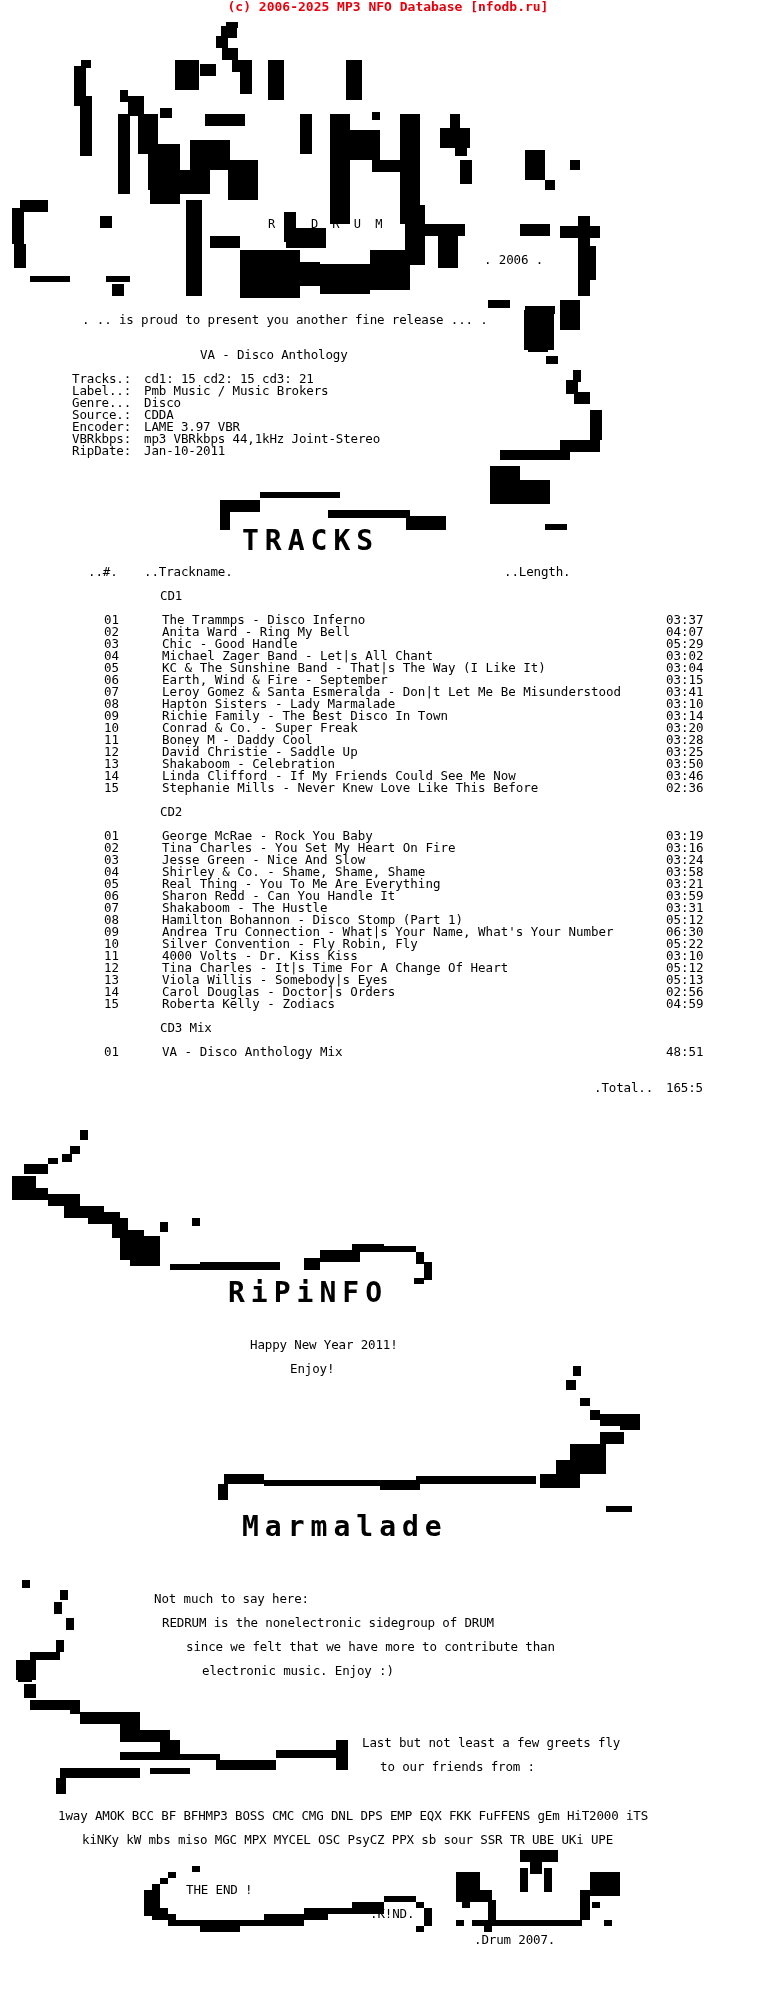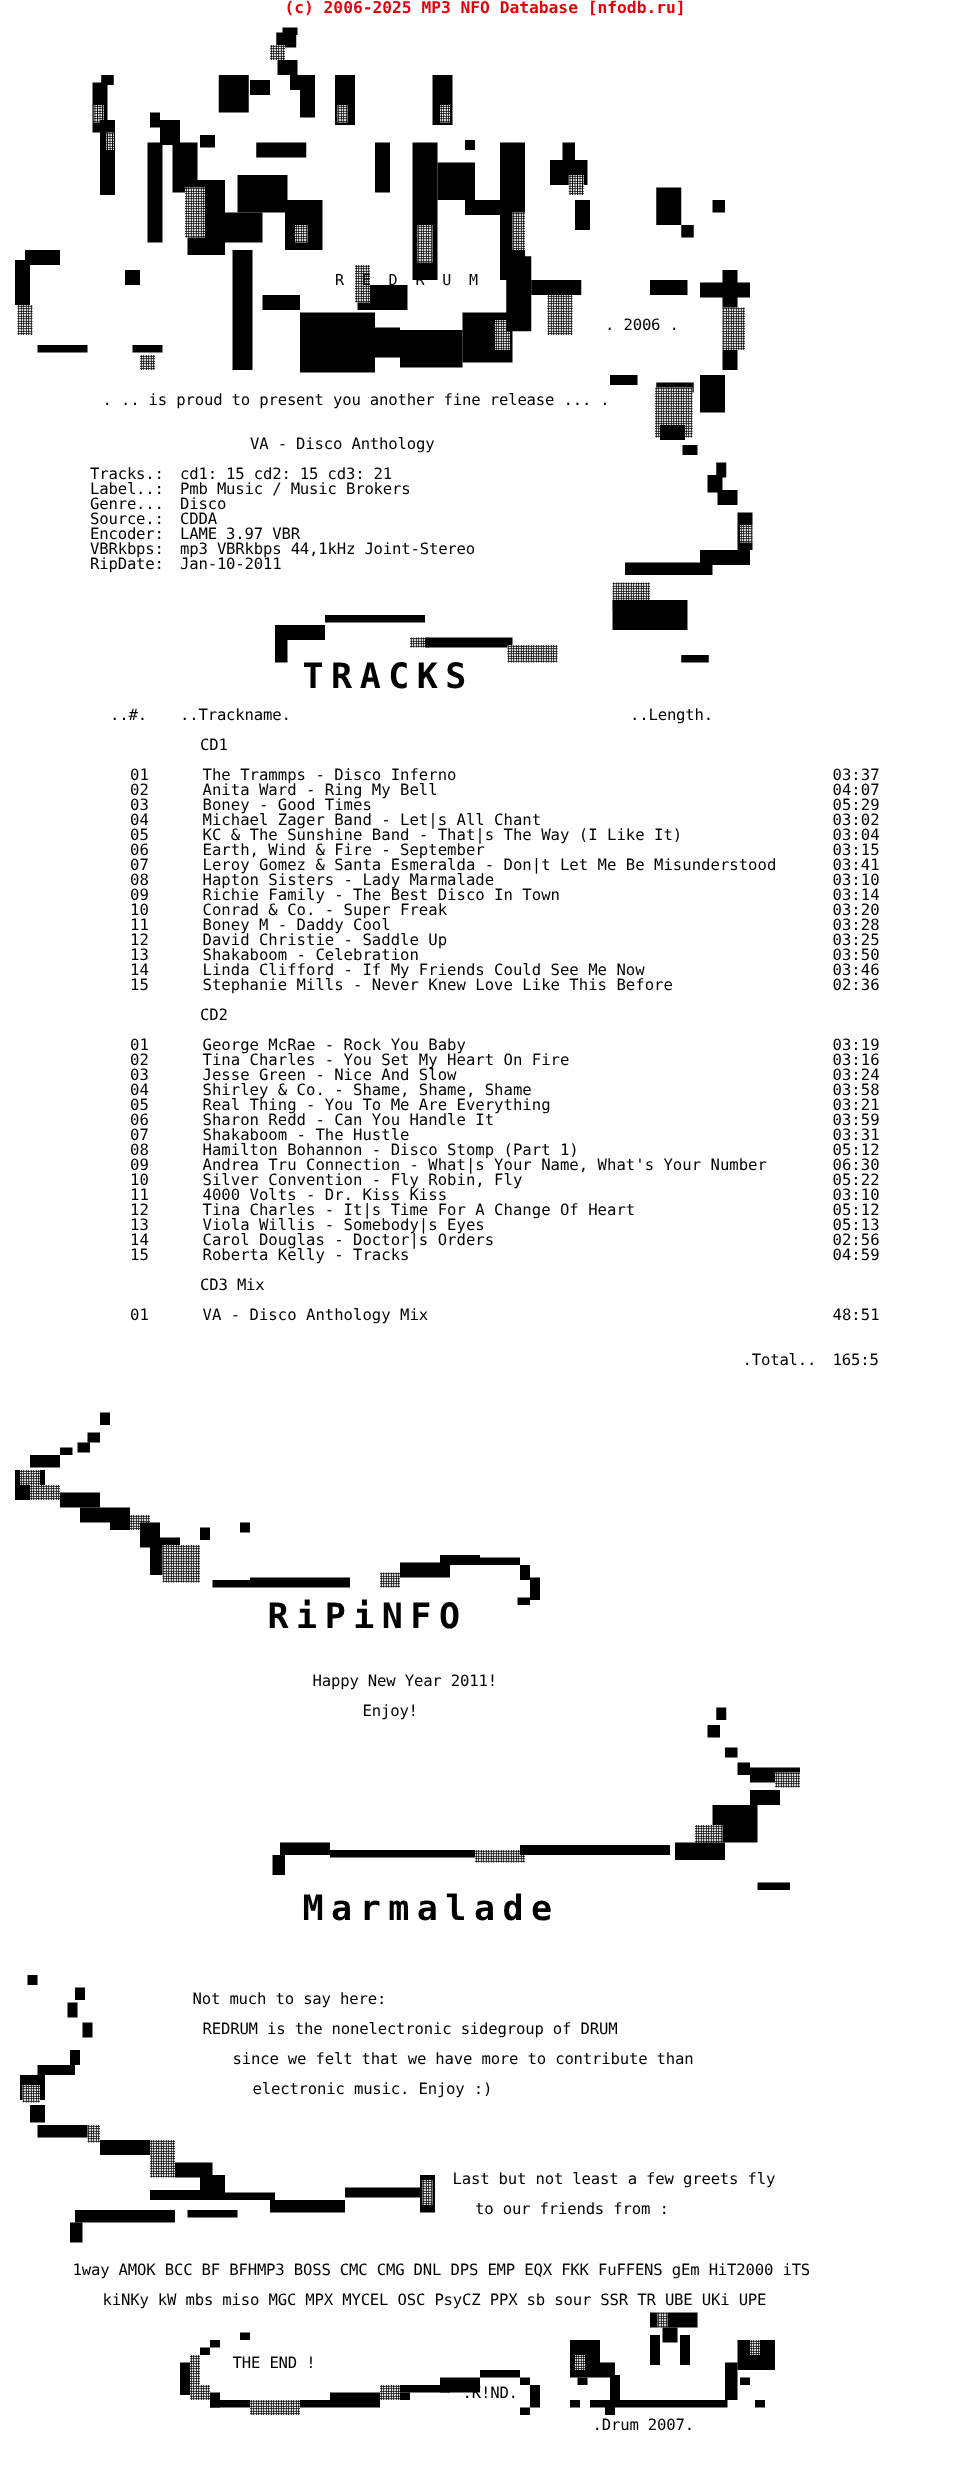--- a/index.html
+++ b/index.html
@@ -271,21 +271,21 @@
 <div class="big" style="left:242px;top:526px">TRACKS</div>
 
 <div class="line" style="left:88px;top:566px">..#.</div>
 <div class="line" style="left:144px;top:566px">..Trackname.</div>
 <div class="line" style="left:504px;top:566px">..Length.</div>
 
 <div class="line" style="left:160px;top:590px">CD1</div>
 <div>
   <div class="trow" style="top:614px"><span class="n">01</span><span class="t">The Trammps - Disco Inferno</span><span class="l">03:37</span></div>
   <div class="trow" style="top:626px"><span class="n">02</span><span class="t">Anita Ward - Ring My Bell</span><span class="l">04:07</span></div>
-  <div class="trow" style="top:638px"><span class="n">03</span><span class="t">Boney - Good Times</span><span class="l">05:29</span></div>
+  <div class="trow" style="top:638px"><span class="n">03</span><span class="t">Chic - Good Handle</span><span class="l">05:29</span></div>
   <div class="trow" style="top:650px"><span class="n">04</span><span class="t">Michael Zager Band - Let|s All Chant</span><span class="l">03:02</span></div>
   <div class="trow" style="top:662px"><span class="n">05</span><span class="t">KC &amp; The Sunshine Band - That|s The Way (I Like It)</span><span class="l">03:04</span></div>
   <div class="trow" style="top:674px"><span class="n">06</span><span class="t">Earth, Wind &amp; Fire - September</span><span class="l">03:15</span></div>
   <div class="trow" style="top:686px"><span class="n">07</span><span class="t">Leroy Gomez &amp; Santa Esmeralda - Don|t Let Me Be Misunderstood</span><span class="l">03:41</span></div>
   <div class="trow" style="top:698px"><span class="n">08</span><span class="t">Hapton Sisters - Lady Marmalade</span><span class="l">03:10</span></div>
   <div class="trow" style="top:710px"><span class="n">09</span><span class="t">Richie Family - The Best Disco In Town</span><span class="l">03:14</span></div>
   <div class="trow" style="top:722px"><span class="n">10</span><span class="t">Conrad &amp; Co. - Super Freak</span><span class="l">03:20</span></div>
   <div class="trow" style="top:734px"><span class="n">11</span><span class="t">Boney M - Daddy Cool</span><span class="l">03:28</span></div>
   <div class="trow" style="top:746px"><span class="n">12</span><span class="t">David Christie - Saddle Up</span><span class="l">03:25</span></div>
   <div class="trow" style="top:758px"><span class="n">13</span><span class="t">Shakaboom - Celebration</span><span class="l">03:50</span></div>
@@ -302,32 +302,32 @@
   <div class="trow" style="top:878px"><span class="n">05</span><span class="t">Real Thing - You To Me Are Everything</span><span class="l">03:21</span></div>
   <div class="trow" style="top:890px"><span class="n">06</span><span class="t">Sharon Redd - Can You Handle It</span><span class="l">03:59</span></div>
   <div class="trow" style="top:902px"><span class="n">07</span><span class="t">Shakaboom - The Hustle</span><span class="l">03:31</span></div>
   <div class="trow" style="top:914px"><span class="n">08</span><span class="t">Hamilton Bohannon - Disco Stomp (Part 1)</span><span class="l">05:12</span></div>
   <div class="trow" style="top:926px"><span class="n">09</span><span class="t">Andrea Tru Connection - What|s Your Name, What's Your Number</span><span class="l">06:30</span></div>
   <div class="trow" style="top:938px"><span class="n">10</span><span class="t">Silver Convention - Fly Robin, Fly</span><span class="l">05:22</span></div>
   <div class="trow" style="top:950px"><span class="n">11</span><span class="t">4000 Volts - Dr. Kiss Kiss</span><span class="l">03:10</span></div>
   <div class="trow" style="top:962px"><span class="n">12</span><span class="t">Tina Charles - It|s Time For A Change Of Heart</span><span class="l">05:12</span></div>
   <div class="trow" style="top:974px"><span class="n">13</span><span class="t">Viola Willis - Somebody|s Eyes</span><span class="l">05:13</span></div>
   <div class="trow" style="top:986px"><span class="n">14</span><span class="t">Carol Douglas - Doctor|s Orders</span><span class="l">02:56</span></div>
-  <div class="trow" style="top:998px"><span class="n">15</span><span class="t">Roberta Kelly - Tracks</span><span class="l">04:59</span></div>
+  <div class="trow" style="top:998px"><span class="n">15</span><span class="t">Roberta Kelly - Zodiacs</span><span class="l">04:59</span></div>
 </div>
 
 <div class="line" style="left:160px;top:1022px">CD3 Mix</div>
 <div>
   <div class="trow" style="top:1046px"><span class="n">01</span><span class="t">VA - Disco Anthology Mix</span><span class="l">48:51</span></div>
 </div>
 
 <div class="line" style="left:594px;top:1082px">.Total..</div>
 <div class="line" style="left:666px;top:1082px">165:5</div>
 
-<div class="big" style="left:214px;top:1278px">RiPiNFO</div>
+<div class="big" style="left:228px;top:1278px">RiPiNFO</div>
 
 <div class="line" style="left:250px;top:1339px">Happy New Year 2011!</div>
 <div class="line" style="left:290px;top:1363px">Enjoy!</div>
 
 <div class="big" style="left:242px;top:1512px">Marmalade</div>
 
 <div class="line" style="left:154px;top:1593px">Not much to say here:</div>
 <div class="line" style="left:162px;top:1617px">REDRUM is the nonelectronic sidegroup of DRUM</div>
 <div class="line" style="left:186px;top:1641px">since we felt that we have more to contribute than</div>
 <div class="line" style="left:202px;top:1665px">electronic music. Enjoy :)</div>

